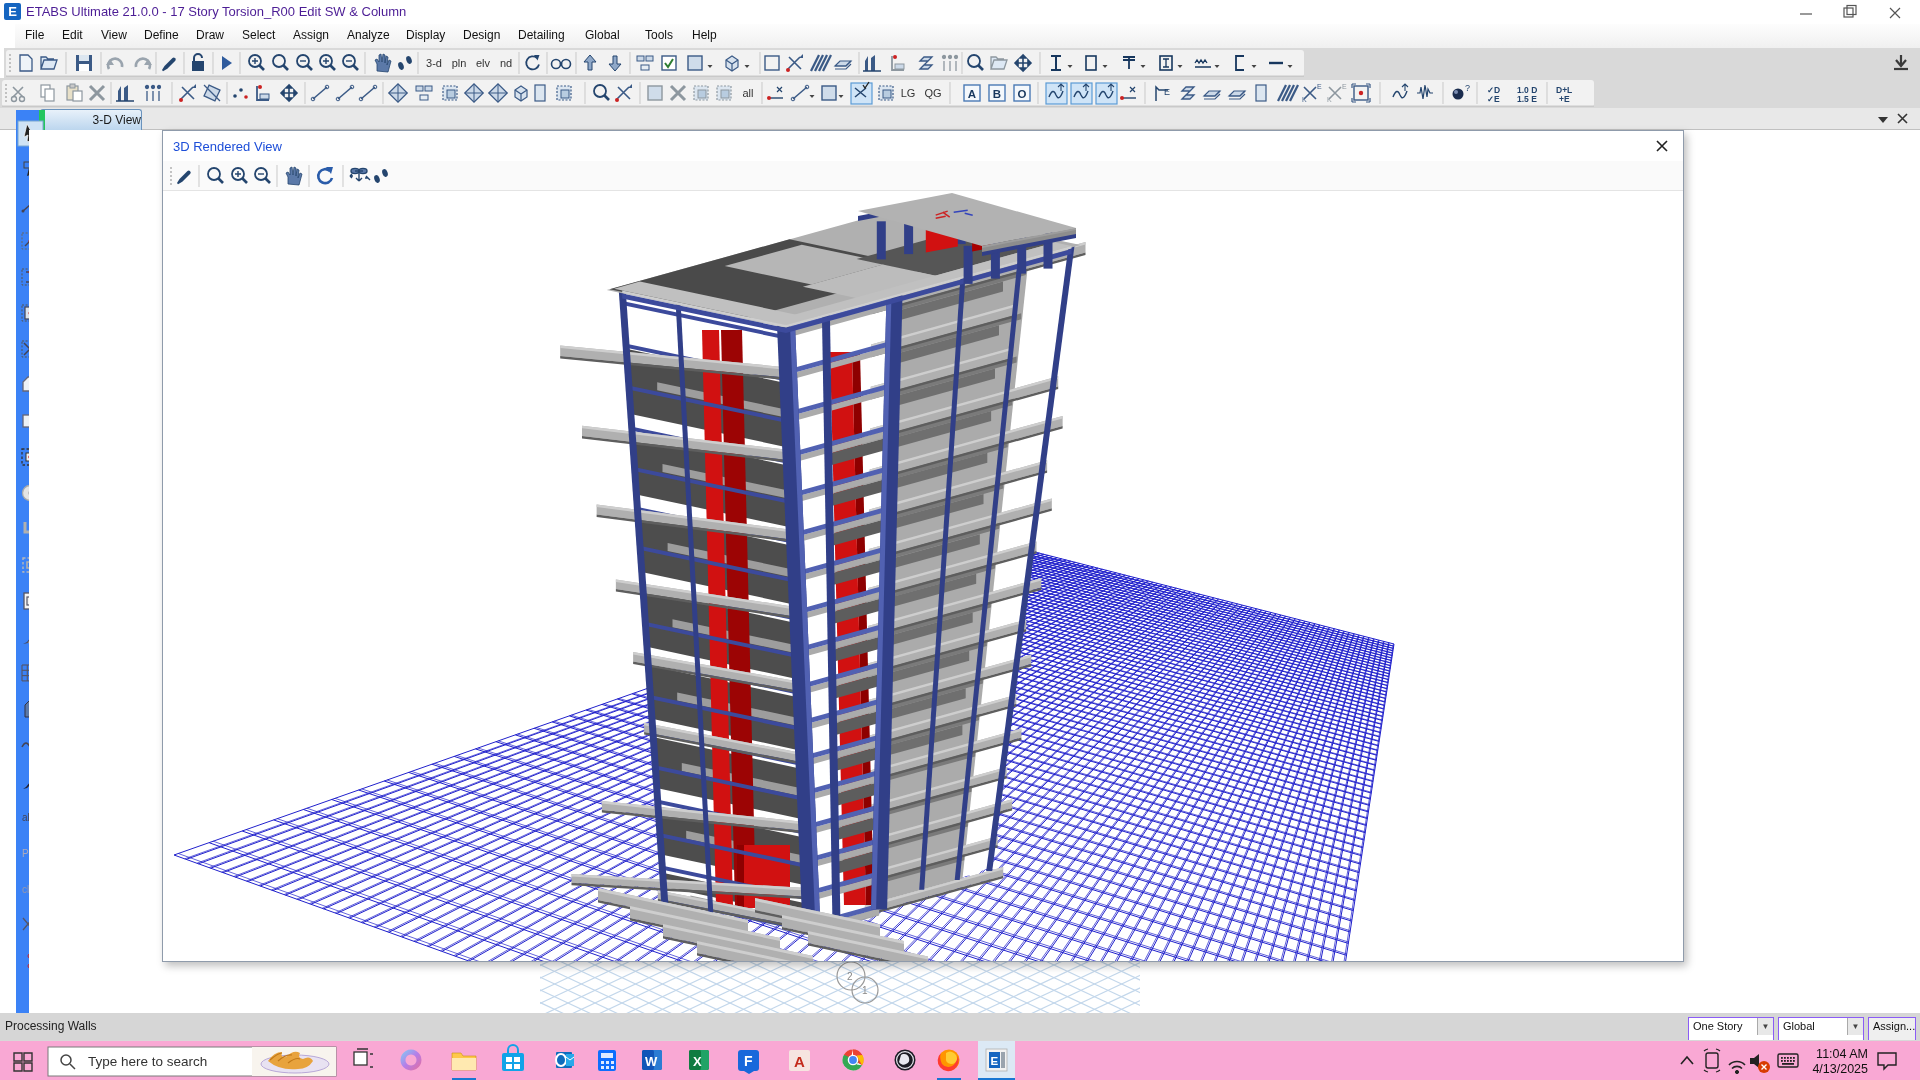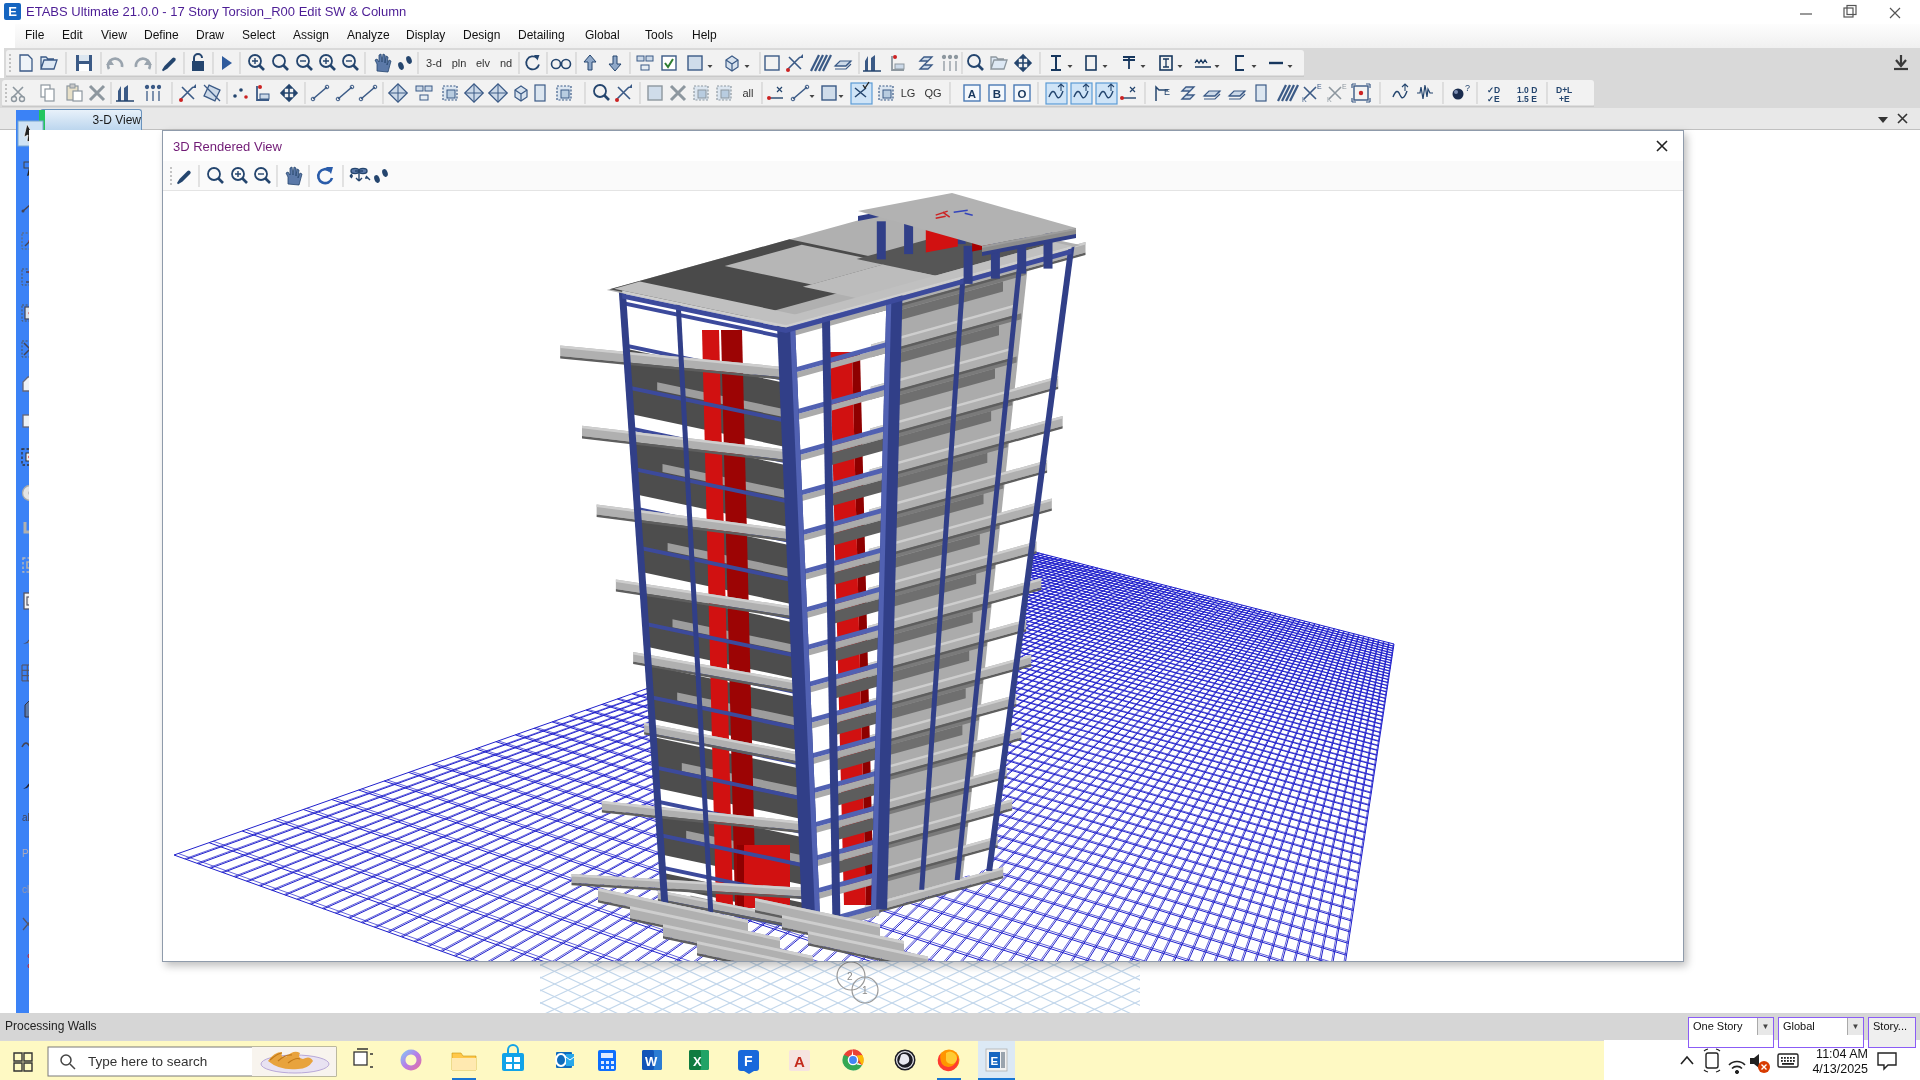--- a/index.html
+++ b/index.html
@@ -8,26 +8,26 @@
 #titlebar .ttext{position:absolute;left:26px;top:4px;font-size:13px;color:#4c1d95}
 #menubar{position:absolute;left:15px;top:24px;width:1920px;height:24px;background:linear-gradient(#fdfdfd,#f0f0f0);font-size:12px;color:#111}
 #menubar span{position:absolute;top:4px}
 #tb1{position:absolute;left:4px;top:48px;width:1920px;height:30px;background:#d9d9d9}
 #tb2{position:absolute;left:0;top:78px;width:1920px;height:30px;background:#d9d9d9}
 #tabbar{position:absolute;left:0;top:108px;width:1920px;height:22px;background:#e8e8e8;border-bottom:1px solid #c0c0c0}
 #tab1{position:absolute;left:40px;top:1px;width:102px;height:21px;background:linear-gradient(#e8f1fa,#bcd6ee);border:1px solid #6a93bd;border-bottom:none;border-radius:3px 3px 0 0;font-size:12px;color:#1a1a1a;text-align:right;line-height:20px}
 #sidebar{position:absolute;left:16px;top:110px;width:29px;height:903px;background:#3b82f6;border-right:6px solid #22c55e}
 #canvas{position:absolute;left:29px;top:130px;width:1891px;height:883px;background:#fff}
 #statusbar{position:absolute;left:0;top:1013px;width:1920px;height:27px;background:#d6d6d6;font-size:12px;color:#222}
-#taskbar{position:absolute;left:0;top:1040px;width:1604px;height:40px;background:#fef9c3;border-top:1px solid #d8d8d8}
+#taskbar{position:absolute;left:0;top:1040px;width:1920px;height:40px;background:#f9a8d4;border-top:1px solid #d8d8d8}
 .combo{position:absolute;top:4px;height:31px;background:#fff;border:1px solid #8b5cf6;font-size:11px;color:#111;line-height:17px;padding-left:4px}
 .combo .arr{position:absolute;right:0;top:0;width:16px;height:17px;background:#e8e8e8;border-left:1px solid #aaa;text-align:center;font-size:8px;color:#444;line-height:17px}
 
 #win{position:absolute;left:162px;top:130px;width:1522px;height:832px;background:#fff;border:1px solid #8f9bab;box-shadow:3px 4px 8px rgba(0,0,0,0.25)}
-#winhead{position:absolute;left:0;top:0;width:100%;height:30px;background:#fff;font-size:13px;color:#701a75}
+#winhead{position:absolute;left:0;top:0;width:100%;height:30px;background:#fff;font-size:13px;color:#1d4ed8}
 #wintb{position:absolute;left:0;top:30px;width:100%;height:30px;background:#fafafa;border-bottom:1px solid #e4e4e4}
 #viewport{position:absolute;left:0;top:60px;width:1520px;height:770px;background:#fff;overflow:hidden}
 </style></head><body>
 <div id="titlebar">
  <div class="logo">E</div>
  <div class="ttext">ETABS Ultimate 21.0.0 - 17 Story Torsion_R00 Edit SW &amp; Column</div>
  <svg class="abs" style="right:8px;top:0" width="120" height="24">
    <line x1="8" y1="14" x2="20" y2="14" stroke="#555" stroke-width="1.2"></line>
    <rect x="52" y="8" width="9" height="9" fill="none" stroke="#555" stroke-width="1.2"></rect>
    <rect x="55" y="5.5" width="9" height="9" fill="none" stroke="#555" stroke-width="1.2"></rect>
@@ -513,21 +513,21 @@
       <circle cx="836" cy="860" r="13" fill="none" stroke="#999" stroke-width="1.2"></circle>
       <text x="818" y="850" font-size="10" fill="#888" font-family="Liberation Sans">2</text>
       <text x="833" y="864" font-size="10" fill="#888" font-family="Liberation Sans">1</text>
       <path d="M840 832 l18 -8 m-4 -1 l5 0 l-1 5" stroke="#aaa" fill="none"></path>
     </svg>
   </div>
 <div id="statusbar">
  <span style="position:absolute;left:5px;top:6px">Processing Walls</span>
  <div class="combo" style="left:1688px;width:86px">One Story<span class="arr">▼</span></div>
  <div class="combo" style="left:1778px;width:86px">Global<span class="arr">▼</span></div>
- <div class="combo" style="left:1868px;width:48px;background:#efefef">Story...</div>
+ <div class="combo" style="left:1868px;width:48px;background:#efefef">Assign...</div>
 </div>
 <div id="win">
  <div id="winhead">
       <span style="position:absolute;left:10px;top:8px">3D Rendered View</span>
   <svg class="abs" style="right:12px;top:8px" width="16" height="16">
         <path d="M2 2 L12 12 M12 2 L2 12" stroke="#222" stroke-width="1.6"></path>
       </svg>
  </div>
  <div id="wintb">
       <svg width="400" height="30" style="position:absolute;left:0;top:0;">

